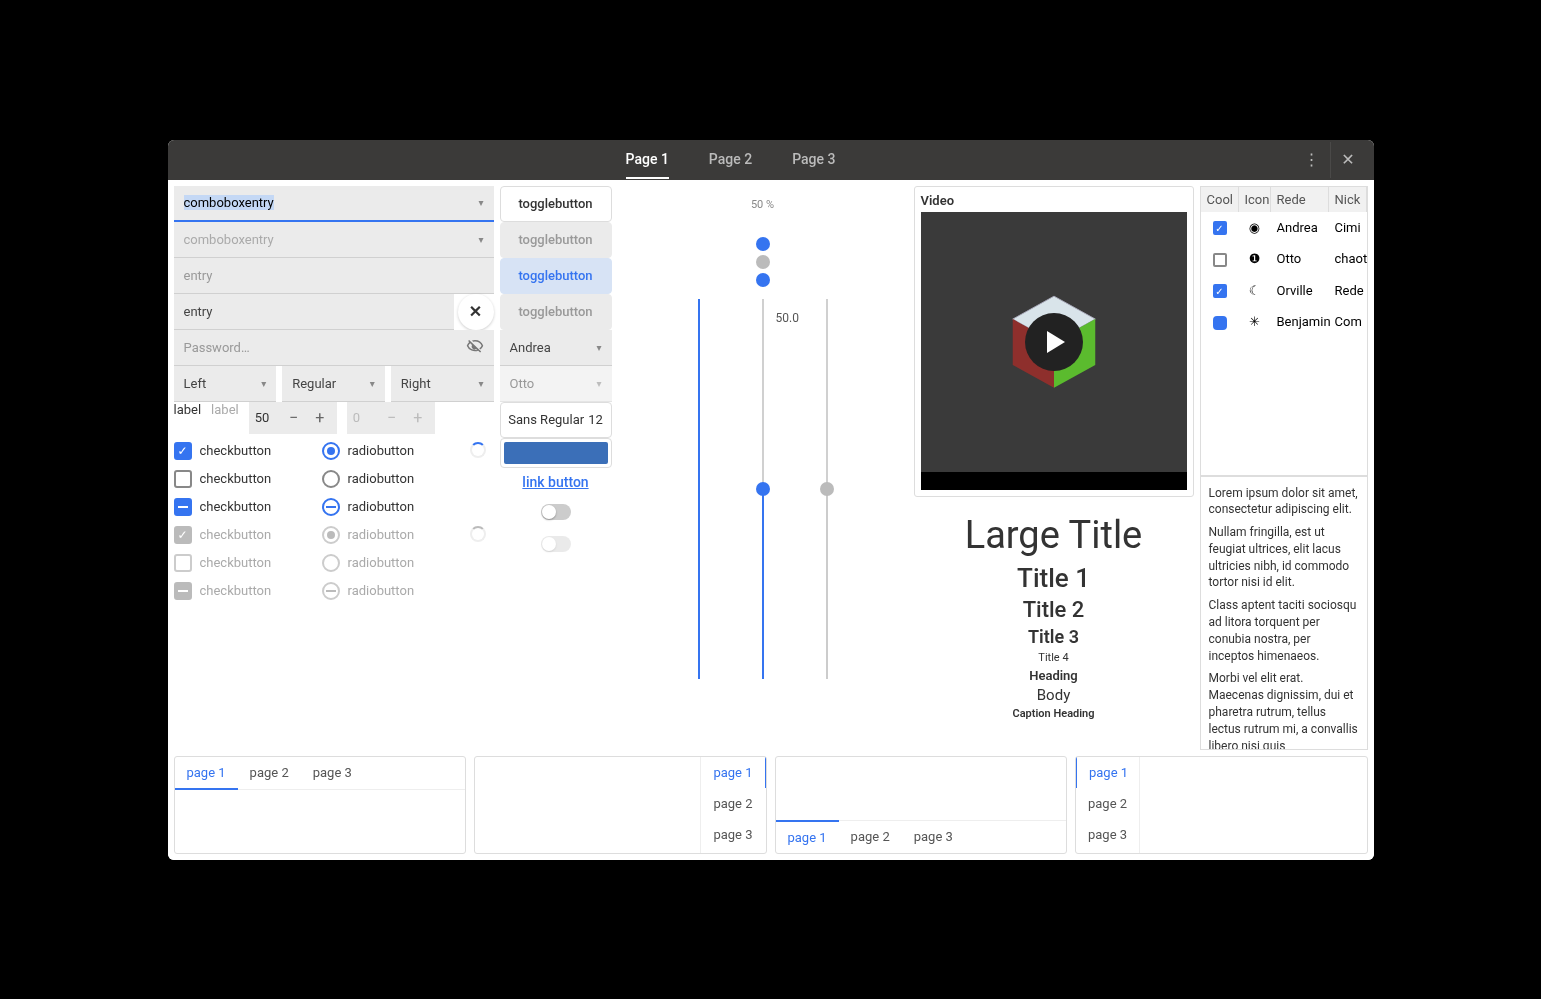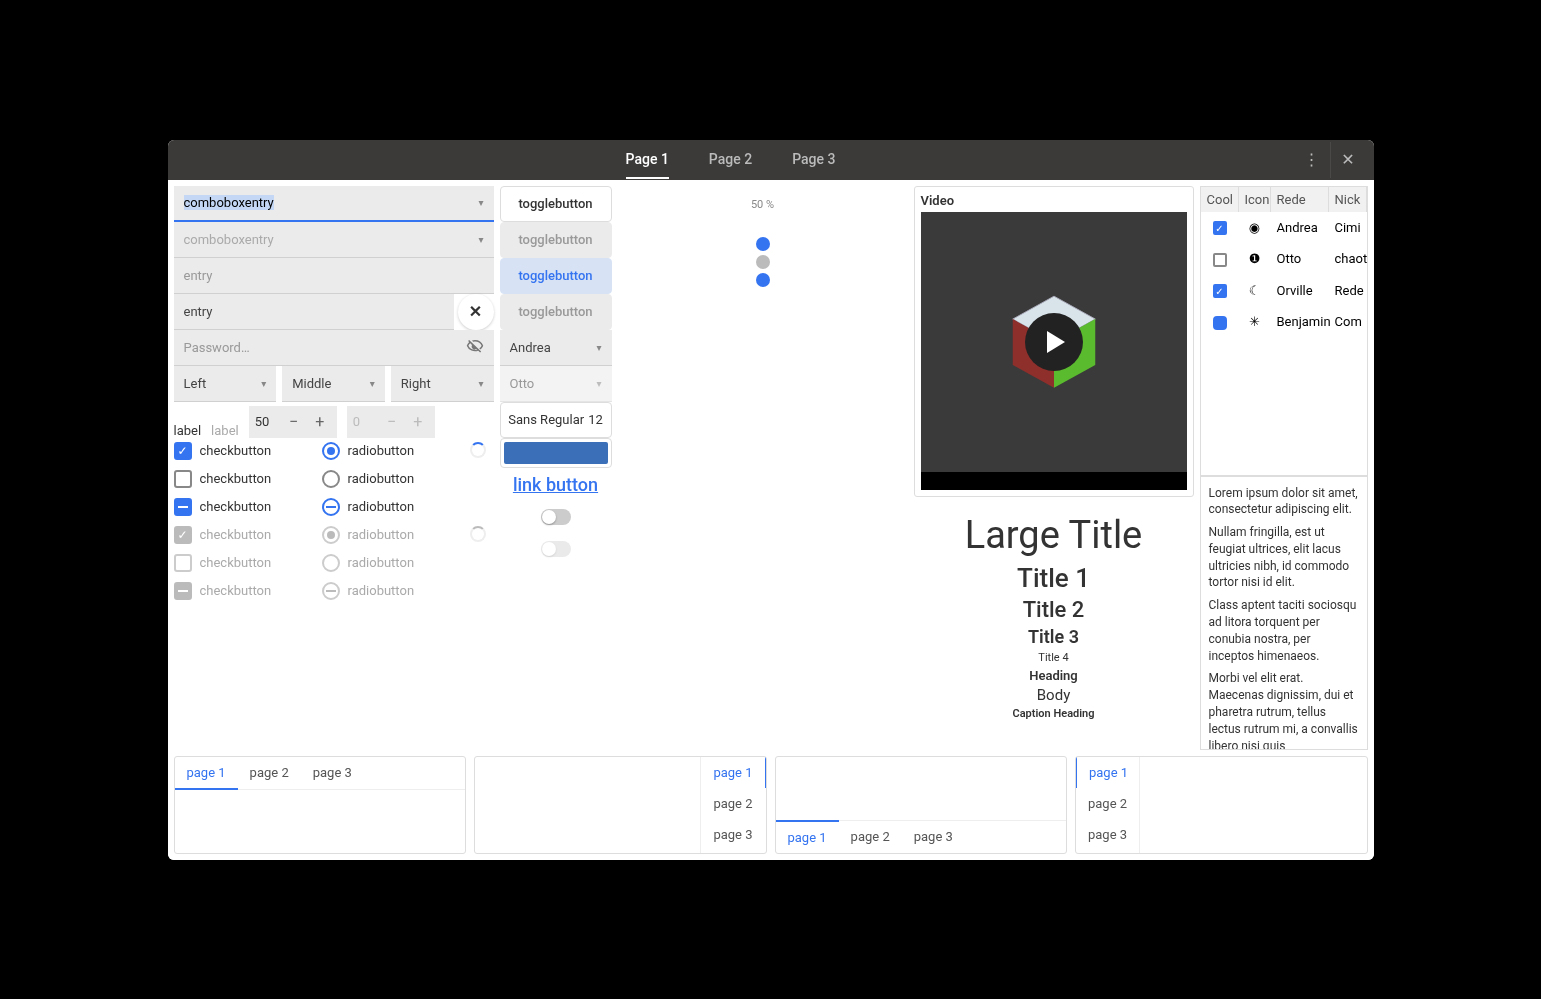--- a/index.html
+++ b/index.html
@@ -29,21 +29,21 @@
 .entry input { border: none; background: transparent; flex: 1; font-size: 13px; color: #444; outline: none; }
 .entry input::placeholder { color: #999; }
 .entry .icon-r { color: #666; cursor: pointer; }
 .entry.with-clear { padding-right: 0; }
 .clear-btn { width: 36px; height: 36px; background: #fff; border-radius: 50%; display: flex; align-items: center; justify-content: center; font-weight: bold; color: #333; cursor: pointer; box-shadow: 0 1px 3px rgba(0,0,0,0.2); margin-left: -2px; }
 
 .row { display: flex; gap: 6px; align-items: center; }
 .row > * { flex: 1; }
 .row .combo { min-width: 0; }
 
-.label-row { display: flex; align-items: flex-end; gap: 10px; font-size: 13px; height: 36px; }
+.label-row { display: flex; align-items: flex-start; gap: 10px; font-size: 13px; height: 36px; }
 .label-row .lbl { color: #333; }
 .label-row .lbl.dis { color: #aaa; }
 .spin { display: flex; align-items: center; background: #ebebeb; height: 32px; padding: 0 6px; gap: 4px; }
 .spin .val { width: 24px; text-align: left; font-size: 13px; color: #333; }
 .spin .pm { width: 22px; text-align: center; color: #666; cursor: pointer; font-size: 16px; }
 .spin.dis .val, .spin.dis .pm { color: #bbb; }
 
 .checks { display: grid; grid-template-columns: 1fr 1fr 24px; gap: 10px 12px; margin-top: 4px; }
 .chk, .rad { display: flex; align-items: center; gap: 8px; font-size: 13px; color: #333; }
 .chk.dis, .rad.dis { color: #aaa; }
@@ -62,21 +62,21 @@
 .rbox.dis.checked::after, .rbox.dis.indet::after { background: #bbb; }
 .spinner { width: 16px; height: 16px; border: 2px solid #eee; border-top-color: #3574f0; border-radius: 50%; }
 .spinner.dis { border-top-color: #bbb; }
 
 .tbtn { height: 36px; background: #fff; border: 1px solid #ddd; border-radius: 4px; display: flex; align-items: center; justify-content: center; font-size: 13px; font-weight: 500; color: #333; cursor: pointer; }
 .tbtn.dis { background: #ebebeb; color: #999; border-color: #ebebeb; }
 .tbtn.active { background: #d7e3f5; color: #3574f0; border-color: #d7e3f5; }
 .fontbtn { height: 36px; background: #fff; border: 1px solid #ddd; border-radius: 4px; display: flex; align-items: center; justify-content: center; font-size: 13px; gap: 4px; color: #333; }
 .colorbtn { height: 30px; background: #fff; border: 1px solid #ddd; border-radius: 4px; padding: 3px; }
 .colorbtn .sw { width: 100%; height: 100%; background: #3b6fb8; border-radius: 2px; }
-.linkbtn { color: #3574f0; text-decoration: underline; font-size: 18px; text-align: center; cursor: pointer; padding: 6px; font-weight: 500; }
+.linkbtn { color: #3574f0; text-decoration: underline; font-size: 14px; text-align: center; cursor: pointer; padding: 6px; font-weight: 500; }
 .switch { width: 30px; height: 16px; background: #ccc; border-radius: 10px; position: relative; margin: 8px auto; }
 .switch::after { content: ""; position: absolute; width: 14px; height: 14px; background: #fff; border-radius: 50%; top: 1px; left: 1px; box-shadow: 0 1px 2px rgba(0,0,0,0.3); }
 .switch.dis { opacity: 0.4; }
 
 .progress-row { height: 10px; display: flex; align-items: center; }
 .pbar { height: 4px; background: #e0e0e0; flex: 1; position: relative; }
 .pbar .fill { height: 100%; background: #3574f0; }
 .plabel { font-size: 11px; color: #888; text-align: center; margin: 2px 0; }
 .levelbar { height: 6px; display: flex; gap: 2px; }
 .levelbar .seg { flex: 1; background: #e0e0e0; }
@@ -190,21 +190,21 @@
                 <path fill="#777" d="M12 6a9.77 9.77 0 018.82 5.5 9.77 9.77 0 01-3.1 3.62l1.42 1.42A11.8 11.8 0 0023 11.5 11.8 11.8 0 0012 4a11.6 11.6 0 00-4 .7l1.58 1.58A9.7 9.7 0 0112 6zm-9.19-.69L4.24 6.74A11.78 11.78 0 001 11.5a11.8 11.8 0 0015.38 6.76l2.43 2.43 1.41-1.41L4.22 3.9zM12 17a9.77 9.77 0 01-8.82-5.5 9.77 9.77 0 012.52-3.16l2.26 2.26a4 4 0 005.44 5.44l1.66 1.66A9.7 9.7 0 0112 17z"></path>
               </svg>
           </span>
         </div>
         <div class="row">
           <div class="combo">
               <span>Left</span>
               <span class="chev">▾</span>
             </div>
           <div class="combo">
-              <span>Middle</span>
+              <span>Regular</span>
               <span class="chev">▾</span>
             </div>
           <div class="combo">
               <span>Right</span>
               <span class="chev">▾</span>
             </div>
         </div>
         <div class="label-row">
           <span class="lbl">label</span>
           <span class="lbl dis">label</span>
@@ -343,20 +343,40 @@
           <div class="track">
               <div class="tfill" style="width:50%"></div>
             </div>
           <div class="thumb" style="left:50%"></div>
         </div>
         <div class="hscale">
           <div class="track">
               <div class="tfill" style="width:40%"></div>
             </div>
           <div class="thumb" style="left:40%"></div>
+        </div>
+        <div class="vscales">
+          <div class="vscale">
+            <div class="vtrack">
+                <div class="vtfill" style="height:100%"></div>
+              </div>
+          </div>
+          <div class="vscale">
+            <div class="vtrack">
+                <div class="vtfill" style="height:50%"></div>
+              </div>
+            <div class="vlabel" style="top:5%">50.0</div>
+            <div class="vthumb" style="top:50%"></div>
+          </div>
+          <div class="vscale dis">
+            <div class="vtrack">
+                <div class="vtfill" style="height:50%;background:#ccc"></div>
+              </div>
+            <div class="vthumb" style="top:50%"></div>
+          </div>
         </div>
       </div>
 
       <div class="col col4">
         <div class="video-card">
           <div class="video-title">Video</div>
           <div class="video-box">
             <div class="cube">
               <svg viewBox="0 0 120 120">
                 <polygon points="60,10 105,35 60,60 15,35" fill="#d9e4ea" stroke="#aab"></polygon>

